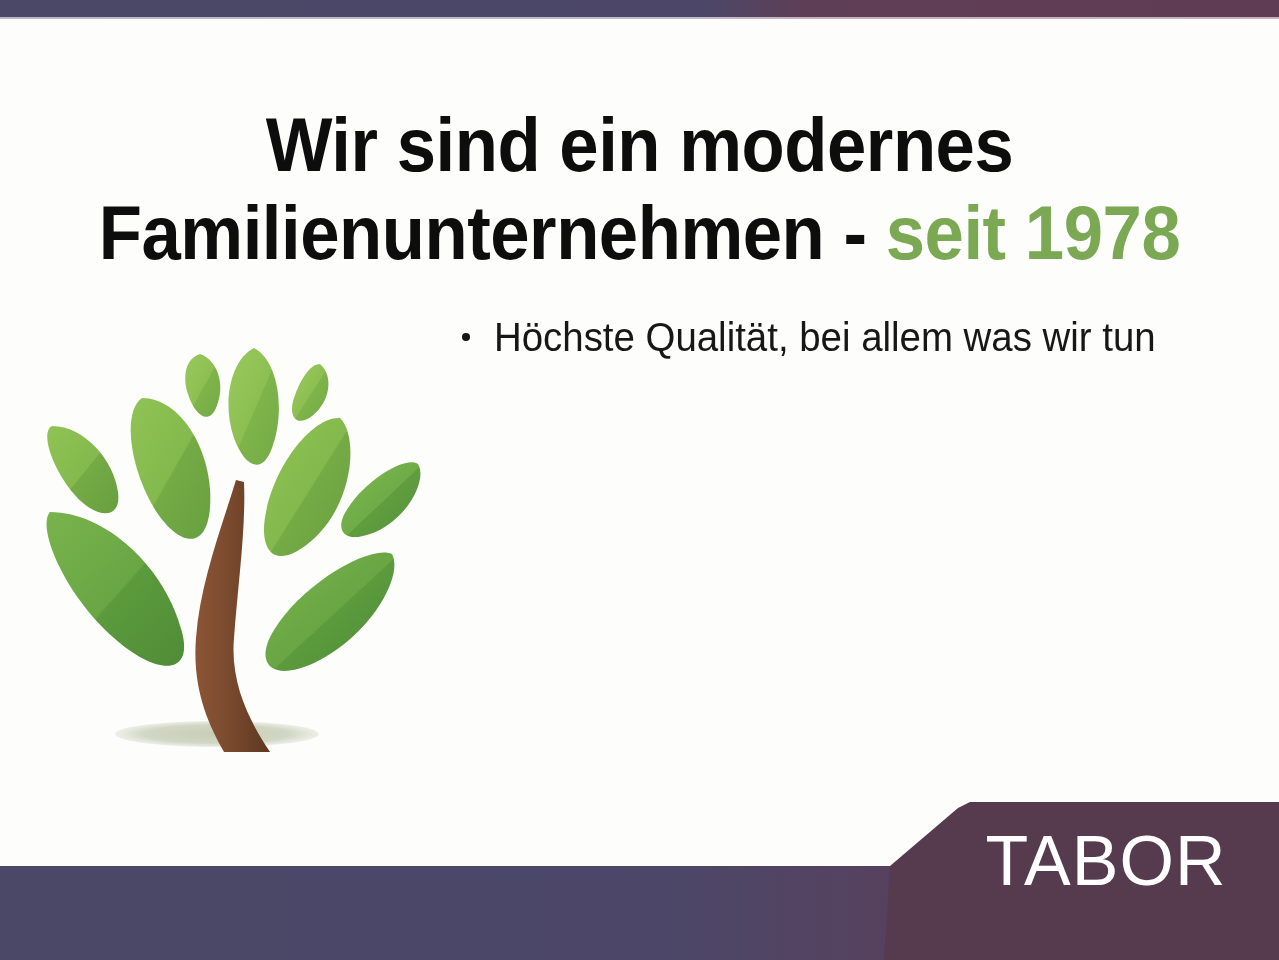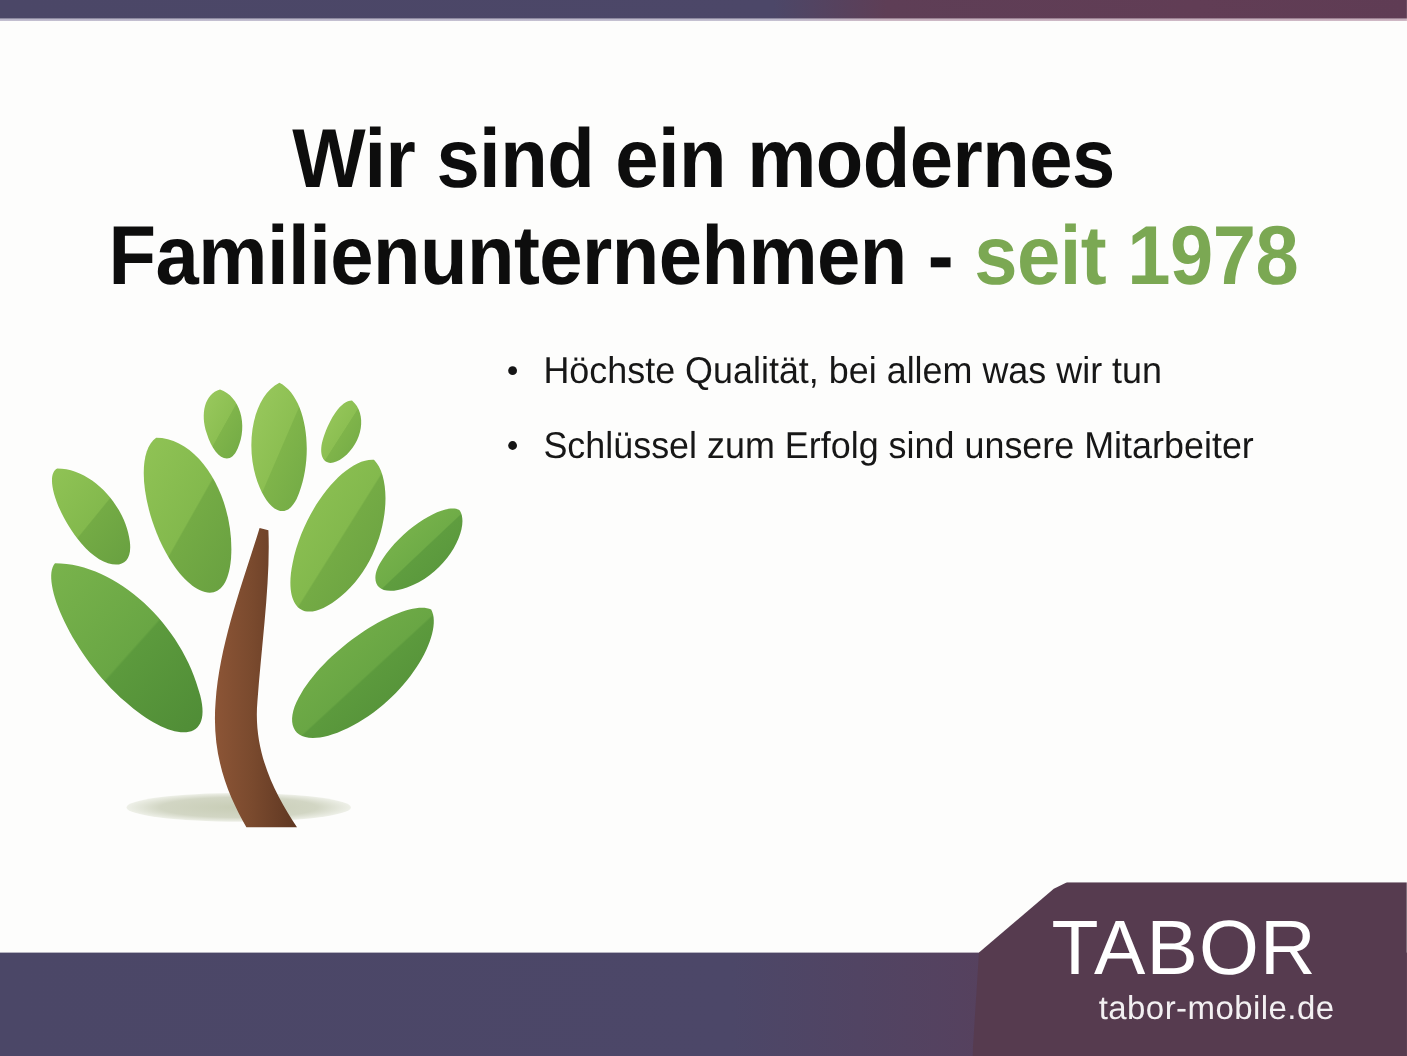--- a/index.html
+++ b/index.html
@@ -92,21 +92,21 @@
     left: 456px;
     top: 303px;
     width: 812px;
   }
   .bullet-item {
     position: relative;
     height: 68px;
     line-height: 68px;
     padding-left: 38px;
     font-family: "Liberation Sans Narrow", "Liberation Sans", "DejaVu Sans Condensed", sans-serif;
-    font-size: 34px;
+    font-size: 40px;
     color: #171717;
     white-space: nowrap;
   }
   .bullet-item .bullet-dot {
     position: absolute;
     left: 6px;
     top: 30px;
     width: 8px;
     height: 8px;
     border-radius: 50%;
@@ -147,21 +147,21 @@
     width: 395px;
     height: 160px;
     background: #563b4f;
     clip-path: polygon(6px 66px, 74px 8px, 86px 2px, 395px 2px, 395px 160px, 0px 160px);
   }
   #logo-wordmark {
     position: absolute;
     left: 72px;
     top: 24px;
     width: 300px;
-    text-align: left;
+    text-align: center;
     font-family: "Liberation Sans Narrow", "Liberation Sans", "DejaVu Sans Condensed", sans-serif;
     font-weight: 400;
     font-size: 70px;
     line-height: 74px;
     letter-spacing: 1px;
     color: #ffffff;
   }
   #logo-domain {
     position: absolute;
     left: 72px;
@@ -248,27 +248,22 @@
         <path d="M370 222 C 382 244, 348 304, 294 330 C 248 352, 232 330, 252 298 C 280 252, 348 212, 370 222 Z" fill="url(#lfD)"></path>
       </g>
     </svg>
   </div>
 
   <ul id="bullet-list" style="list-style:none;margin:0;padding:0;">
     <li class="bullet-item">
       <span class="bullet-dot"></span>
       <span class="bullet-text">Höchste Qualität, bei allem was wir tun</span>
     </li>
-    <li class="bullet-item">
-      <span class="bullet-dot"></span>
-      <span class="bullet-text">Schlüssel zum Erfolg sind unsere Mitarbeiter</span>
-    </li>
   </ul>
 
   <div id="bottom-bar"></div>
 
   <div id="logo-block">
     <div id="logo-shape"></div>
     <div id="logo-wordmark">TABOR</div>
-    <div id="logo-domain">tabor-mobile.de</div>
   </div>
 
 </div>
 
 </body></html>

